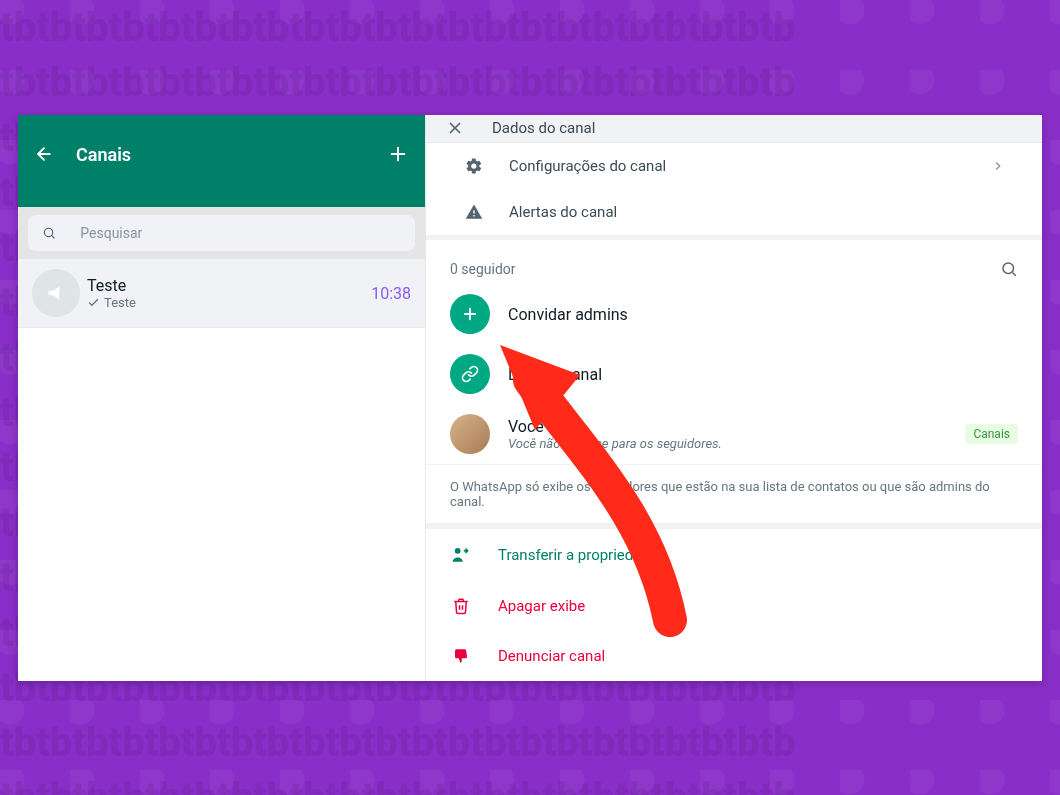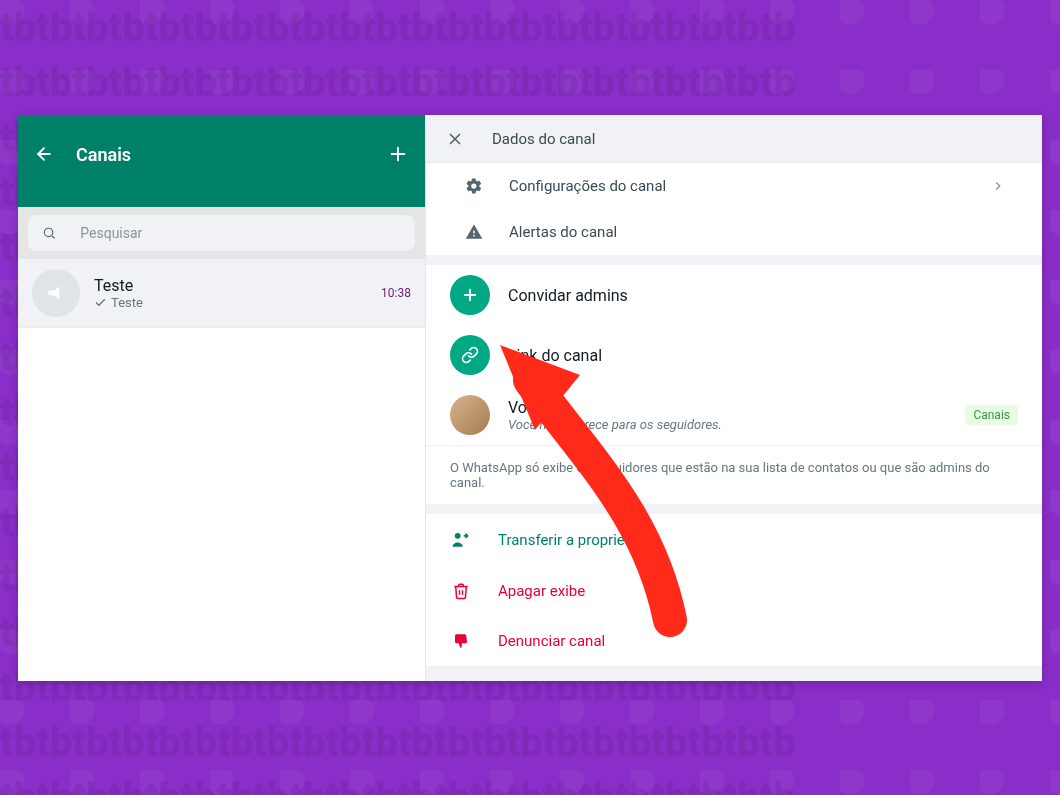--- a/index.html
+++ b/index.html
@@ -75,24 +75,24 @@
     padding: 10px 14px;
     background:#f0f2f5;
     border-bottom:1px solid #e9edef;
   }
   .chat-avatar {
     width:48px;height:48px;border-radius:50%;
     background:#dfe5e7;
     display:flex;align-items:center;justify-content:center;
     color:#fff;
   }
-  .chat-text { margin-left:14px; flex:1;}
+  .chat-text { margin-left:7px; flex:1;}
   .chat-name{font-size:16px;color:#111b21;}
   .chat-sub{font-size:13px;color:#667781;display:flex;align-items:center;gap:4px;}
-  .chat-time{font-size:12px;color:#701a75;}
+  .chat-time{font-size:16px;color:#8b5cf6;}
 
   
   .right {
     flex:1;
     background:#f0f2f5;
     display:flex; flex-direction:column;
     overflow:hidden;
   }
   .right-header{
     background:#f0f2f5;
@@ -277,20 +277,29 @@
               <path d="M1 21h22L12 2 1 21zm12-3h-2v-2h2v2zm0-4h-2v-4h2v4z"></path>
             </svg>
         </span>
         <span>Alertas do canal</span>
       </div>
     </div>
 
     <div class="gap"></div>
 
     <div class="section-white">
+      <div class="followers-head">
+        <span>0 seguidor</span>
+        <span class="srch">
+          <svg width="18" height="18" viewBox="0 0 24 24" fill="none" stroke="#54656f" stroke-width="2">
+              <circle cx="11" cy="11" r="7"></circle>
+              <line x1="21" y1="21" x2="16.65" y2="16.65"></line>
+            </svg>
+        </span>
+      </div>
 
       <div class="action-row">
         <div class="circle-btn">
           <svg width="18" height="18" viewBox="0 0 24 24" fill="none" stroke="#fff" stroke-width="2.4" stroke-linecap="round">
               <line x1="12" y1="5" x2="12" y2="19"></line>
               <line x1="5" y1="12" x2="19" y2="12"></line>
             </svg>
         </div>
         <span class="lbl">Convidar admins</span>
       </div>

